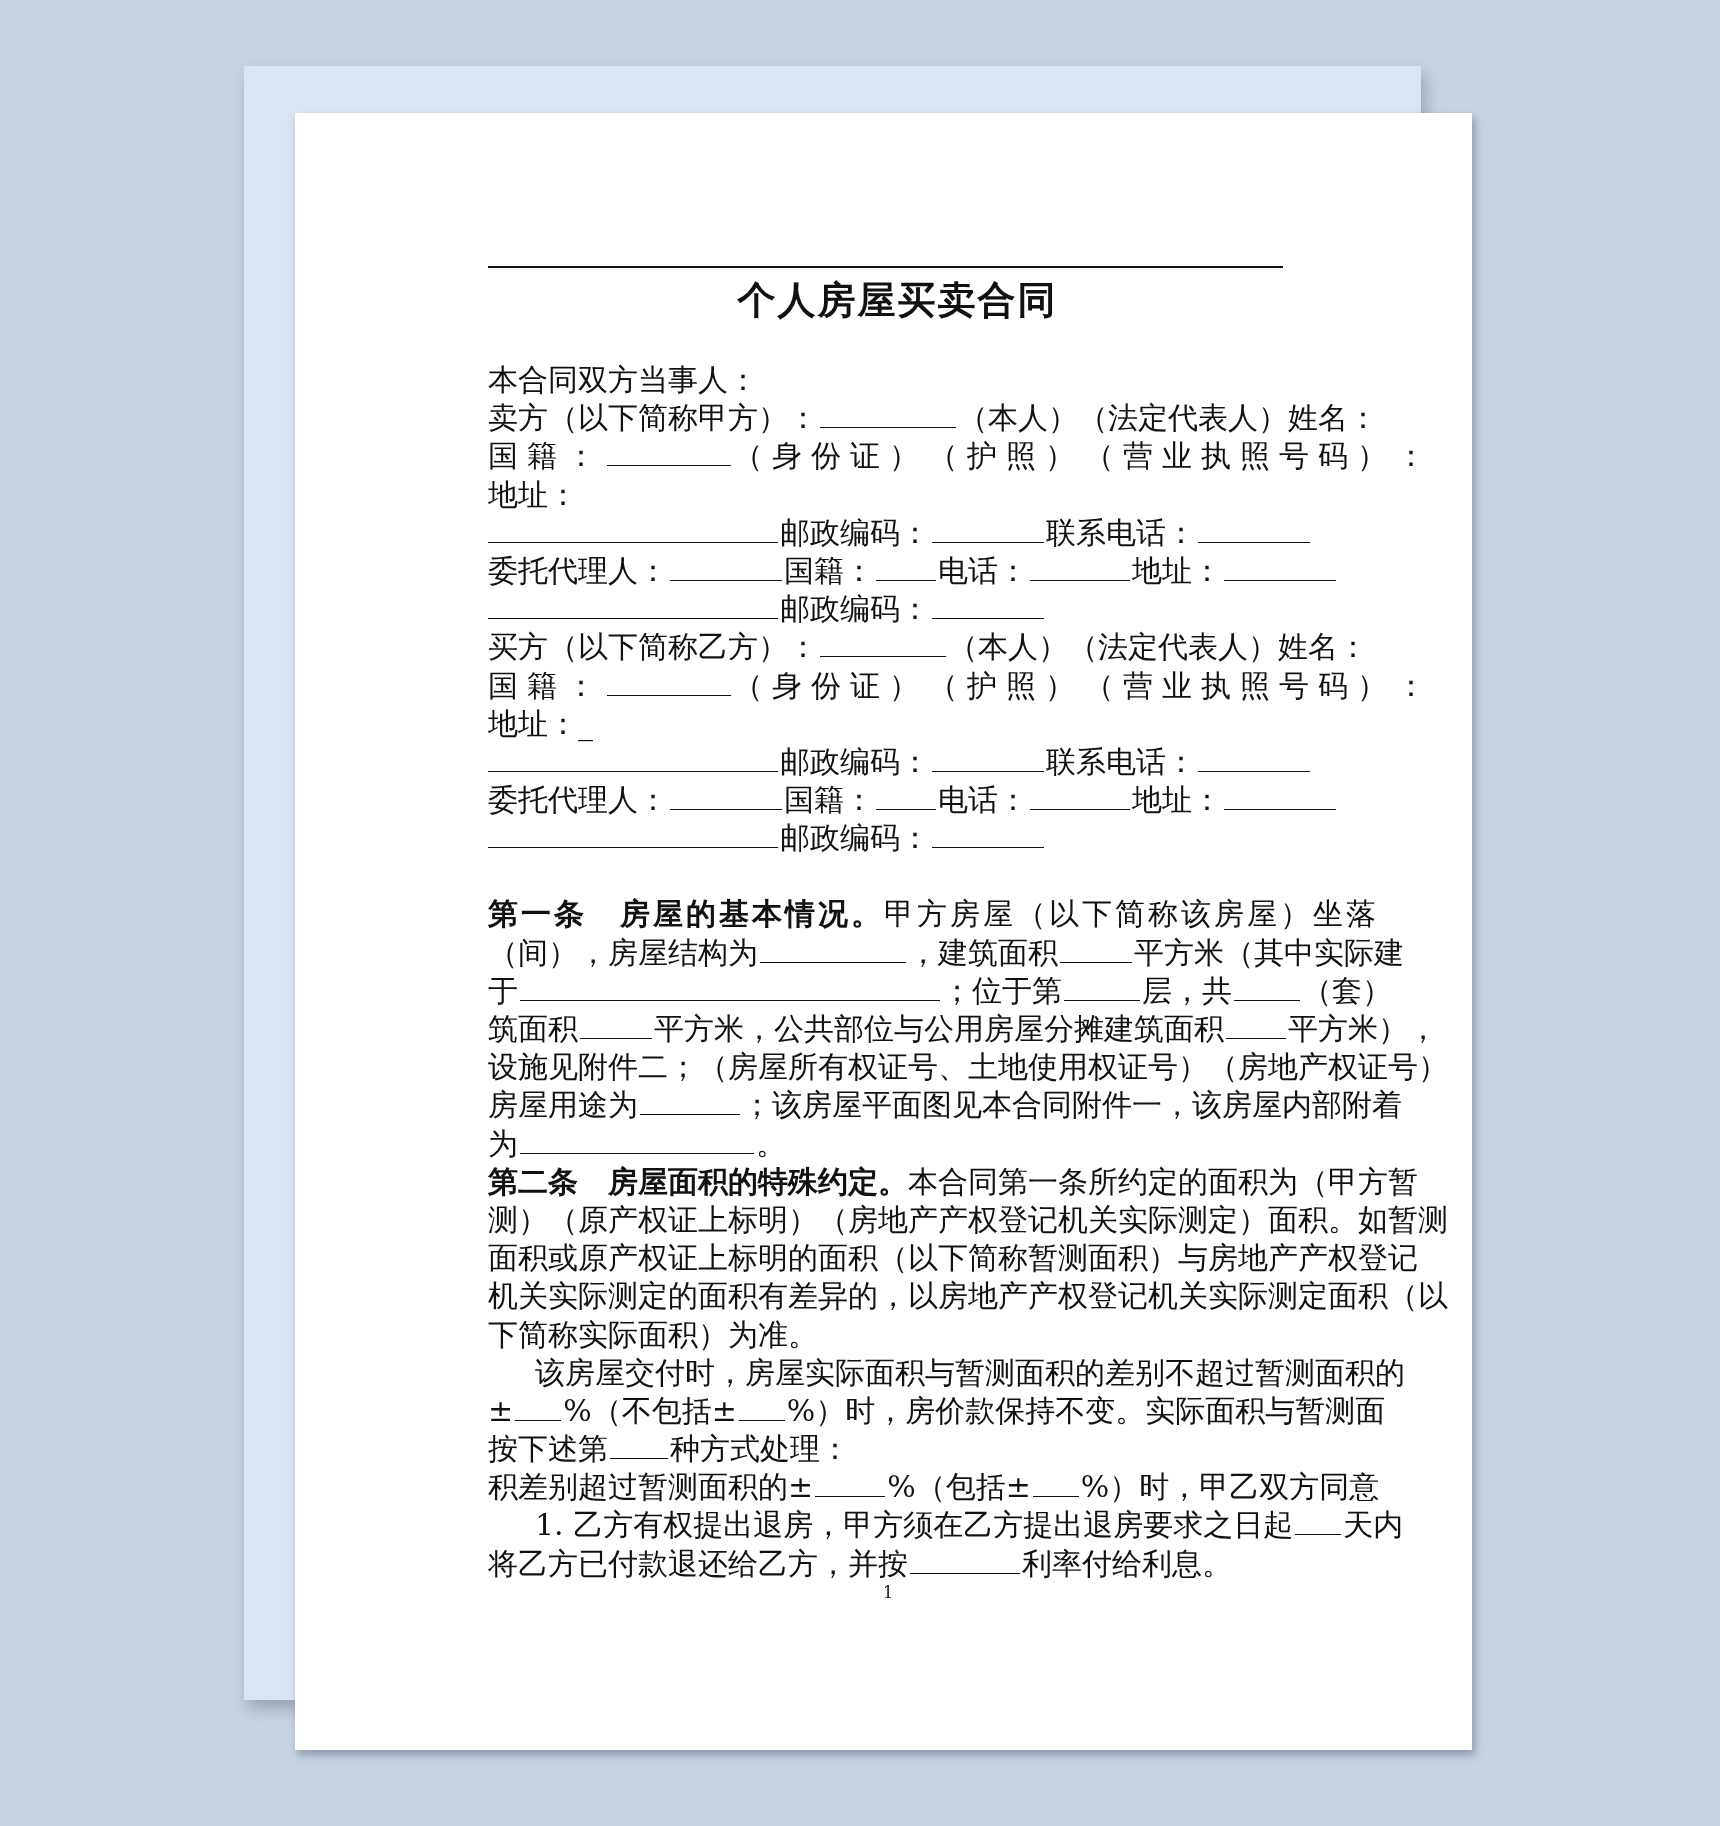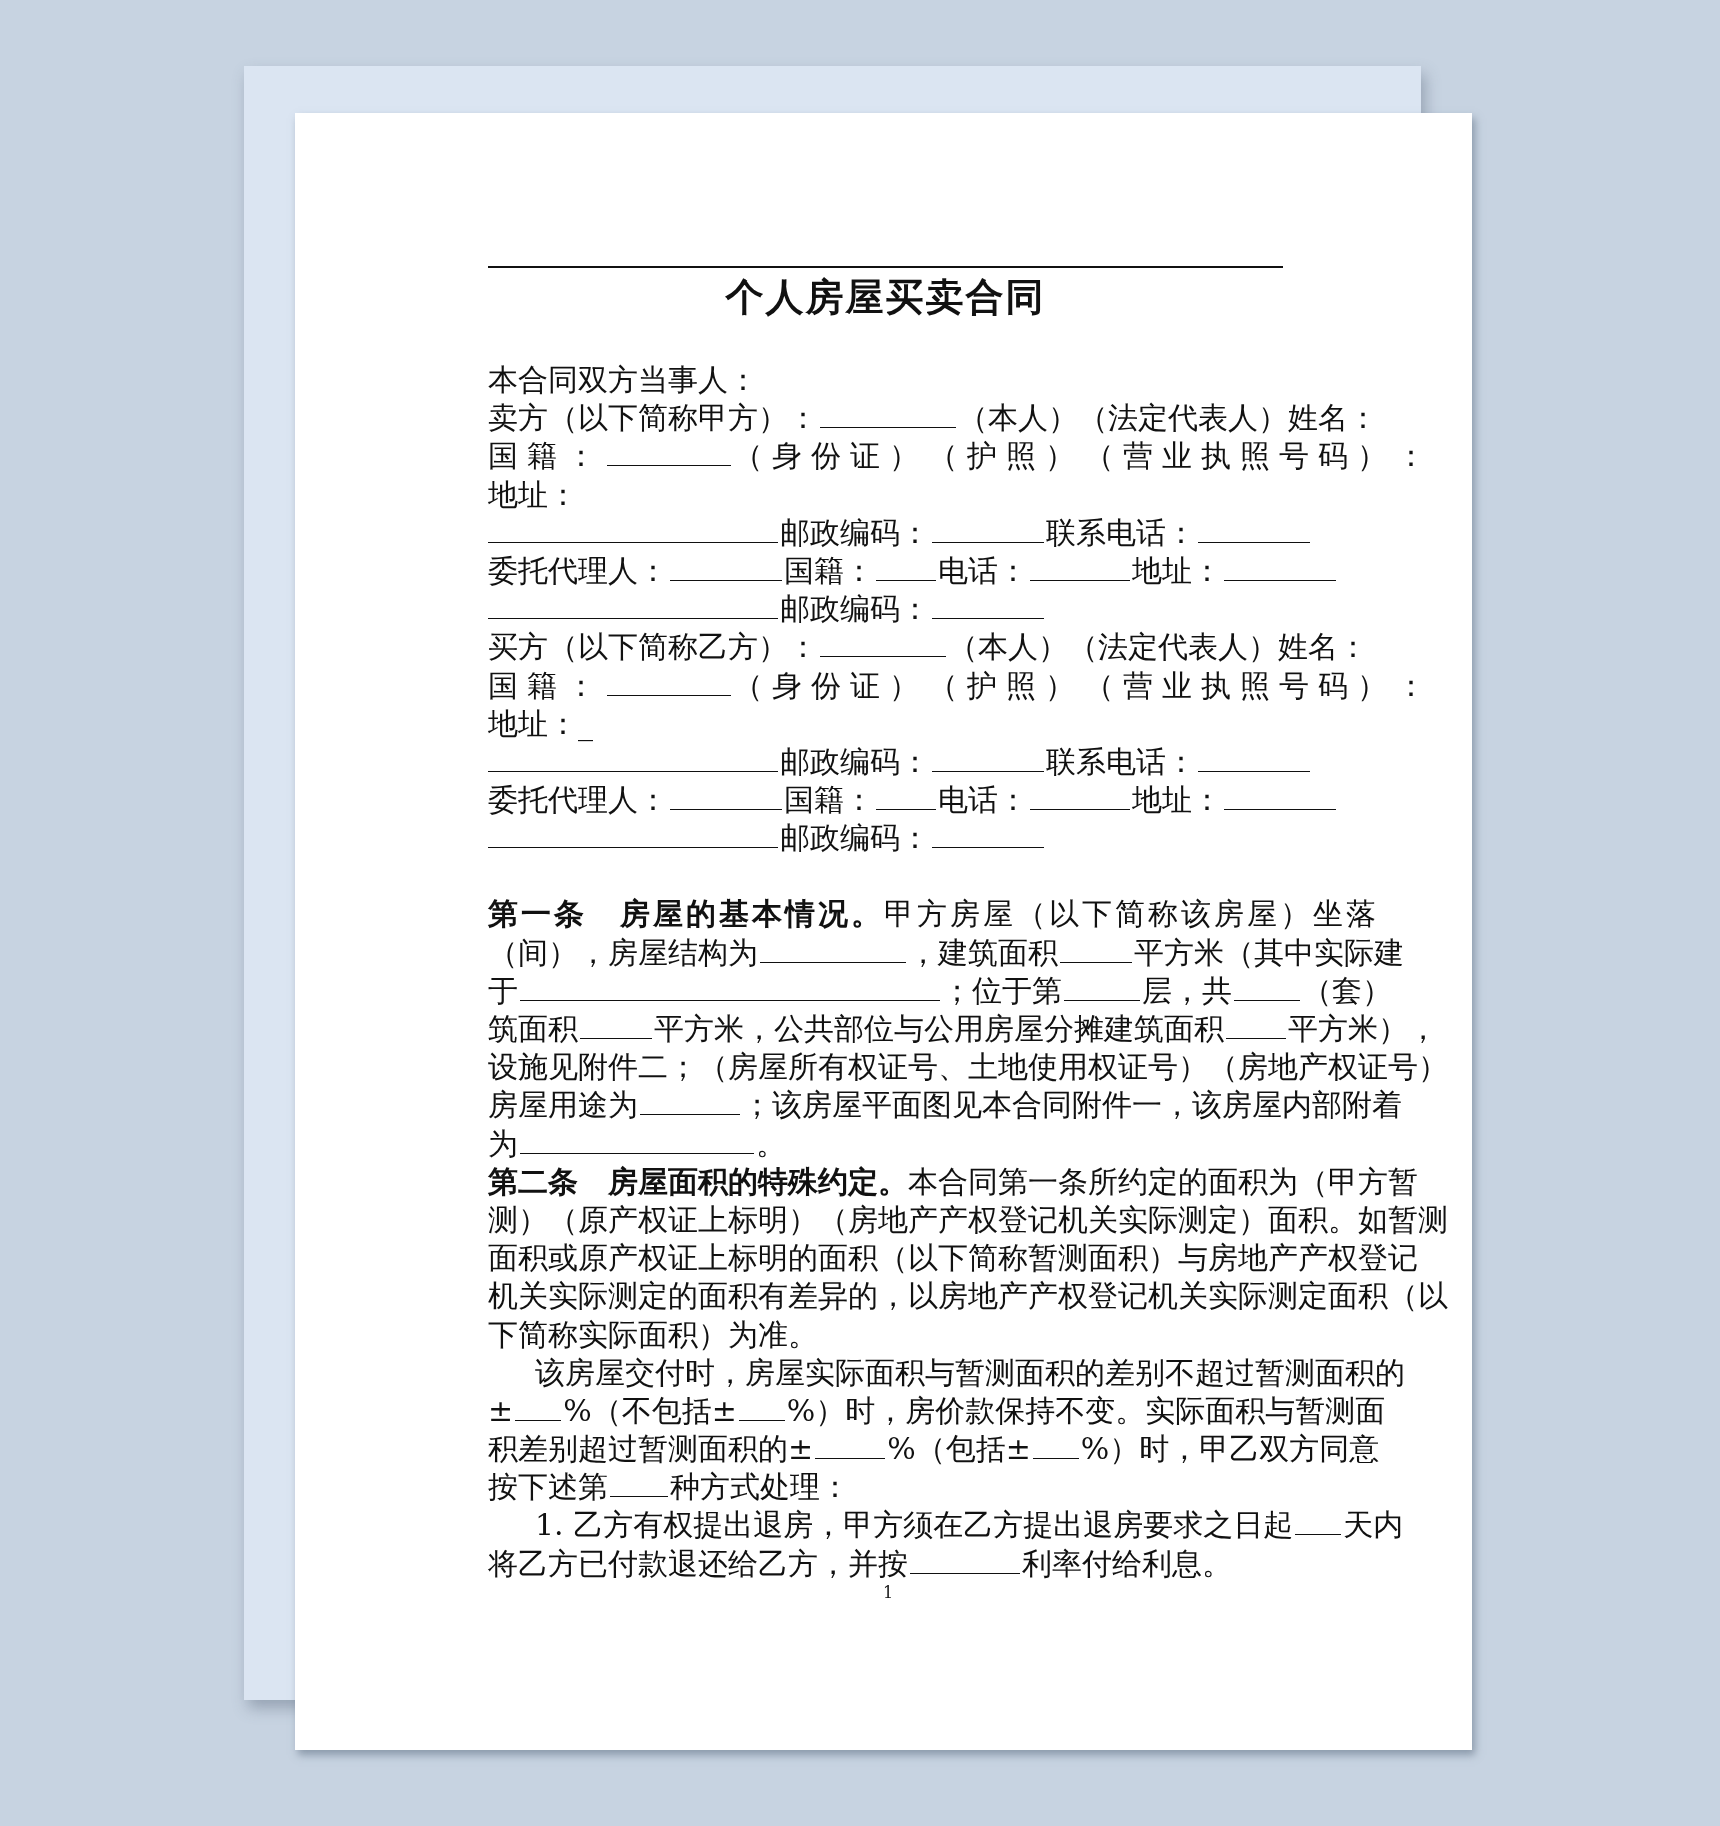--- a/index.html
+++ b/index.html
@@ -23,23 +23,23 @@
     box-shadow: 3px 5px 8px rgba(90,105,125,0.55);
   }
   .doc {
     position: absolute; left: 193px; top: 0; width: 800px;
   }
   .top-rule {
     position: absolute; left: 0; top: 153px; width: 795px;
     height: 0; border-top: 2px solid #111;
   }
   .title {
-    position: absolute; left: 0; top: 157px; width: 795px;
+    position: absolute; left: 12px; top: 157px; width: 795px;
     text-align: center;
-    font-family: Liberation Mono, monospace;
+    font-family: Liberation Sans, sans-serif;
     font-weight: bold; font-size: 38px; letter-spacing: 2px;
     line-height: 60px;
   }
   .body-text {
     position: absolute; left: 0; top: 248px; width: 820px;
     font-size: 30px; line-height: 38.2px;
   }
   .line { white-space: nowrap; height: 38.2px; }
   .spaced { letter-spacing: 9px; }
   .gap { height: 38px; }
@@ -128,24 +128,24 @@
       </div>
       <div class="line">测）（原产权证上标明）（房地产产权登记机关实际测定）面积。如暂测</div>
       <div class="line">面积或原产权证上标明的面积（以下简称暂测面积）与房地产产权登记</div>
       <div class="line">机关实际测定的面积有差异的，以房地产产权登记机关实际测定面积（以</div>
       <div class="line">下简称实际面积）为准。</div>
       <div class="line indent">该房屋交付时，房屋实际面积与暂测面积的差别不超过暂测面积的</div>
       <div class="line">
         <span>±</span><span class="blank" style="width:46px"></span><span>%（不包括±</span><span class="blank" style="width:46px"></span><span>%）时，房价款保持不变。实际面积与暂测面</span>
       </div>
       <div class="line">
-        <span>积差别超过暂测面积的±</span><span class="blank" style="width:70px"></span><span>%（包括±</span><span class="blank" style="width:46px"></span><span>%）时，甲乙双方同意</span>
+        <span>按下述第</span><span class="blank" style="width:58px"></span><span>种方式处理：</span>
       </div>
       <div class="line">
-        <span>按下述第</span><span class="blank" style="width:58px"></span><span>种方式处理：</span>
+        <span>积差别超过暂测面积的±</span><span class="blank" style="width:70px"></span><span>%（包括±</span><span class="blank" style="width:46px"></span><span>%）时，甲乙双方同意</span>
       </div>
       <div class="line indent">
         <span>1. 乙方有权提出退房，甲方须在乙方提出退房要求之日起</span><span class="blank" style="width:46px"></span><span>天内</span>
       </div>
       <div class="line">
         <span>将乙方已付款退还给乙方，并按</span><span class="blank" style="width:110px"></span><span>利率付给利息。</span>
       </div>
     </div>
 
     <div class="page-num">1</div>

